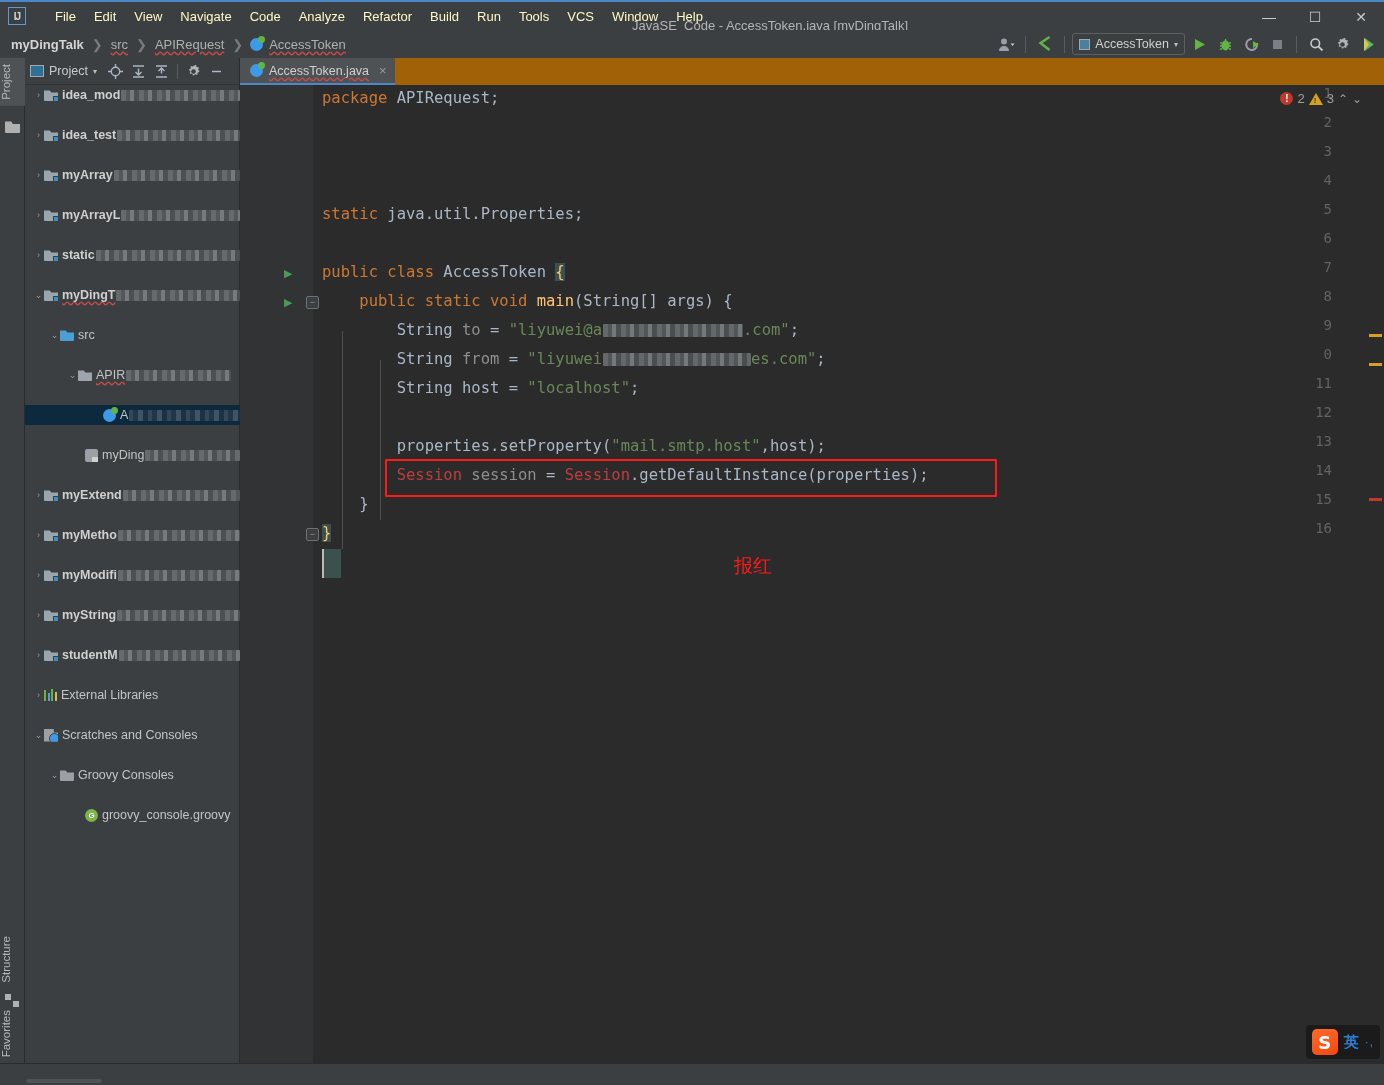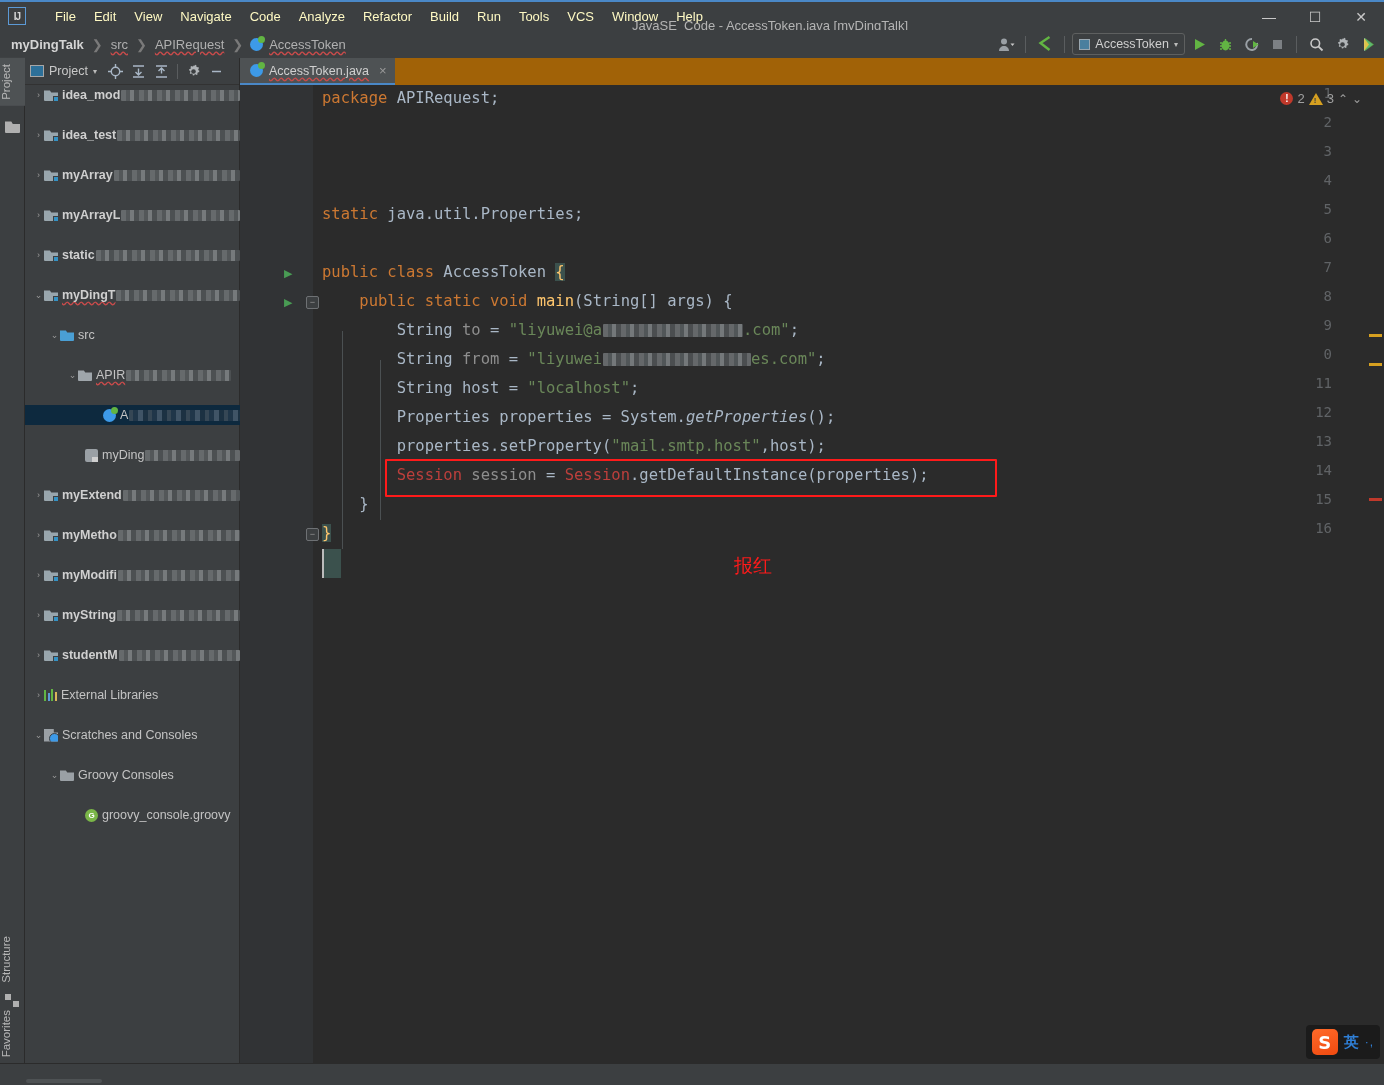--- a/index.html
+++ b/index.html
@@ -681,21 +681,20 @@
       <div class="foldmark" style="top:211px;">−</div>
       <div class="foldmark" style="top:443px;">−</div>
 
       <div class="codeline" style="top:-1px;text-align:right;"><span class="kw">package </span><span>APIRequest;</span></div>
       <div class="codeline" style="top:115px;"><span class="kw">static </span><span>java.util.Properties;</span></div>
       <div class="codeline" style="top:202px;"><span>    </span><span class="kw">public static void </span><span class="mth">main</span><span>(String[] args) {</span></div>
       <div class="codeline" style="top:173px;"><span class="kw">public class </span><span>AccessToken </span><span class="brace-hl">{</span></div>
       <div class="codeline" style="top:231px;"><span>        String </span><span class="localvar">to </span><span>= </span><span class="str">"liyuwei@a</span><span class="redact" style="display:inline-block;width:140px;height:13px;vertical-align:-2px;"></span><span class="str">.com"</span><span>;</span></div>
       <div class="codeline" style="top:260px;"><span>        String </span><span class="localvar">from </span><span>= </span><span class="str">"liyuwei</span><span class="redact" style="display:inline-block;width:148px;height:13px;vertical-align:-2px;"></span><span class="str">es.com"</span><span>;</span></div>
       <div class="codeline" style="top:289px;"><span>        String host = </span><span class="str">"localhost"</span><span>;</span></div>
-      <div class="codeline" style="top:318px;"><span>        Properties properties = System.</span><span class="stat">getProperties</span><span>();</span></div>
       <div class="codeline" style="top:347px;"><span>        properties.setProperty(</span><span class="str">"mail.smtp.host"</span><span>,host);</span></div>
       <div class="codeline" style="top:376px;"><span>        </span><span class="err">Session </span><span class="localvar">session </span><span>= </span><span class="err">Session</span><span>.getDefaultInstance(properties);</span></div>
       <div class="codeline" style="top:405px;"><span>    }</span></div>
       <div class="codeline" style="top:434px;"><span class="brace-hl">}</span></div>
 
       <div class="redbox" style="left:145px; top:374px; width:612px; height:38px;"></div>
       <div class="annot" style="left:494px; top:468px;">报红</div>
 
       <div class="markergut" style="top:0;">
         <div class="stripe" style="top:249px; background:#d6a020;"></div>

